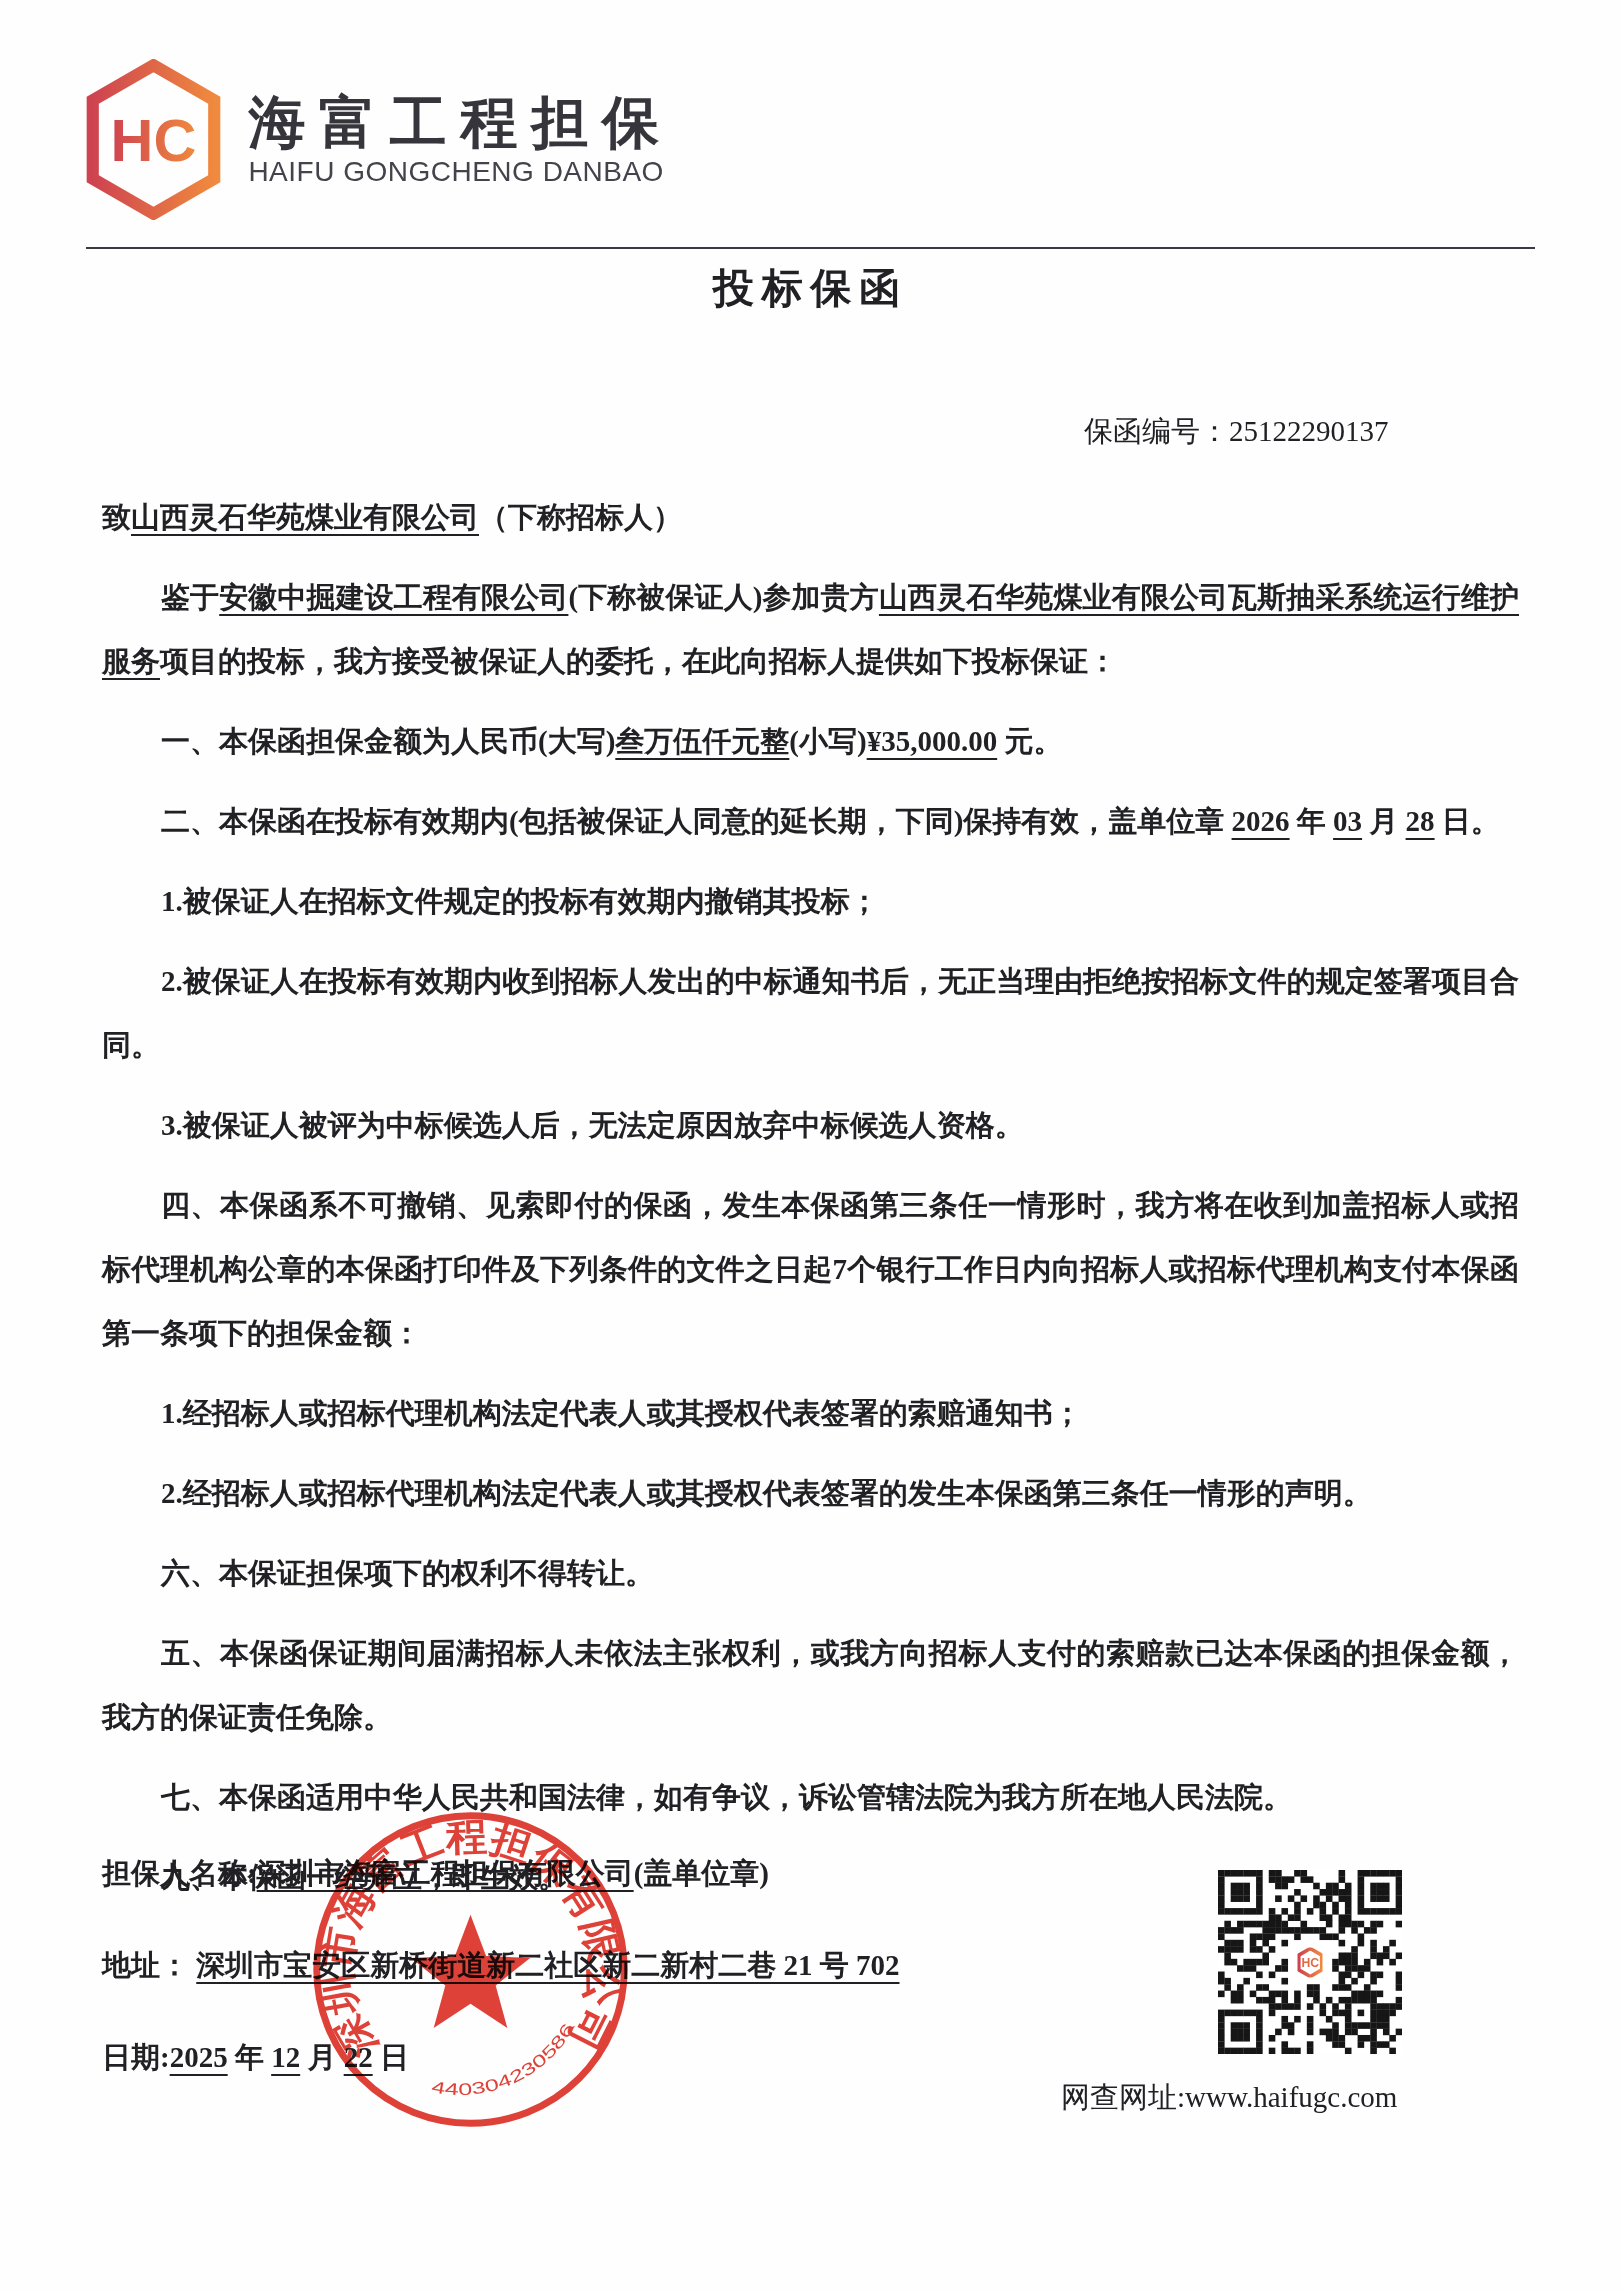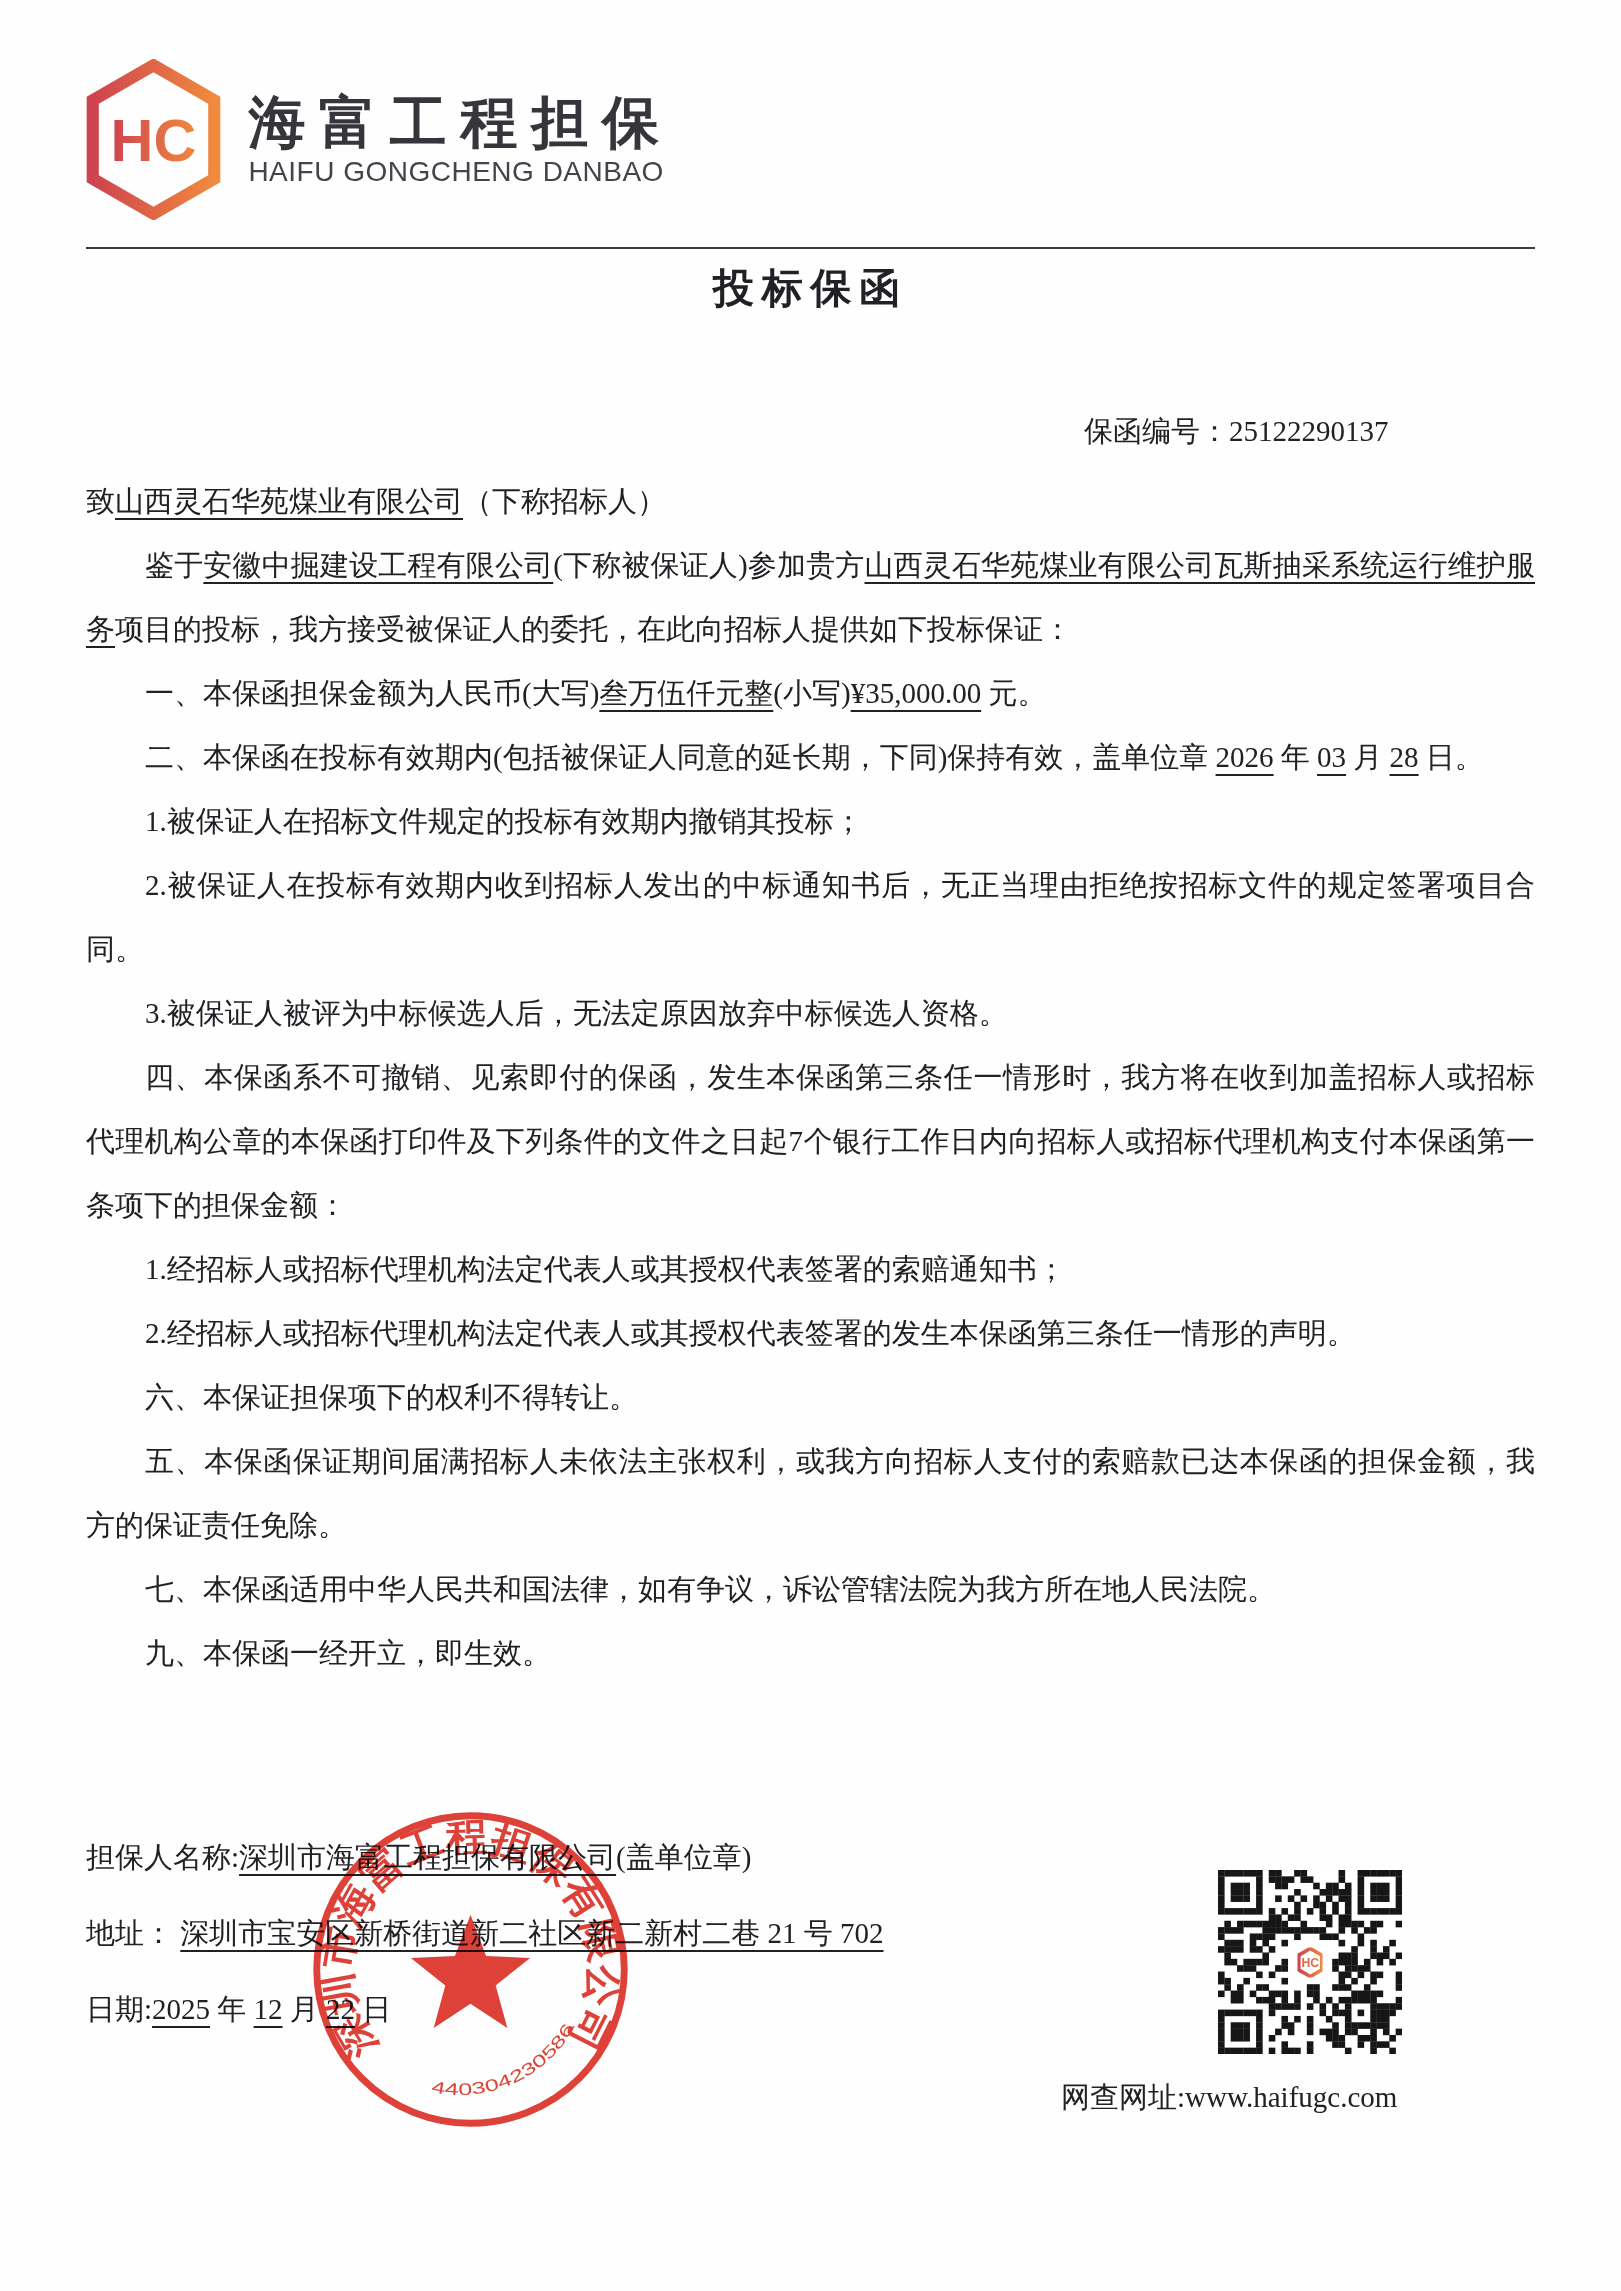--- a/index.html
+++ b/index.html
@@ -20,21 +20,21 @@
     font-size:28px;color:#43434b;letter-spacing:0.5px;margin-top:3px;white-space:nowrap;
   }
   .rule{position:absolute;top:247px;left:86px;width:1449px;height:2px;background:#3a3a40;}
   .title{
     position:absolute;top:261px;left:0;width:100%;text-align:center;
     font-size:41px;font-weight:bold;letter-spacing:7.8px;
   }
   .ref-line{position:absolute;top:412px;left:1084px;font-size:29px;white-space:nowrap;text-align:right;}
   
   .doc-body{position:absolute;top:469px;left:86px;width:1449px;font-size:29px;}
-  .para{margin:0;line-height:64px;text-align:justify;}
+  .para{margin:16px;line-height:64px;text-align:justify;font-weight:bold;}
   .para.indent{text-indent:59px;}
   .u{text-decoration:underline;text-underline-offset:6.9px;text-decoration-thickness:2px;}
   
   .doc-footer{position:absolute;top:1819px;left:86px;width:882px;font-size:29px;}
   .doc-footer .para{line-height:76px;text-align:left;}
   
   .stamp{position:absolute;left:304px;top:1803px;width:333px;height:333px;
          mix-blend-mode:multiply;opacity:.93;}
   
   .qr-block{position:absolute;left:1218px;top:1870px;width:184px;height:184px;background:#fff;}

